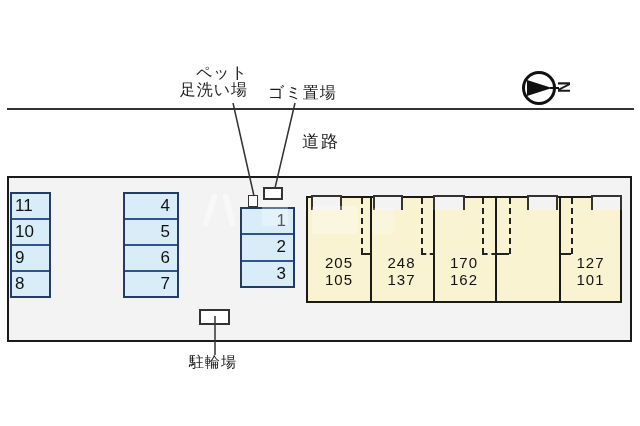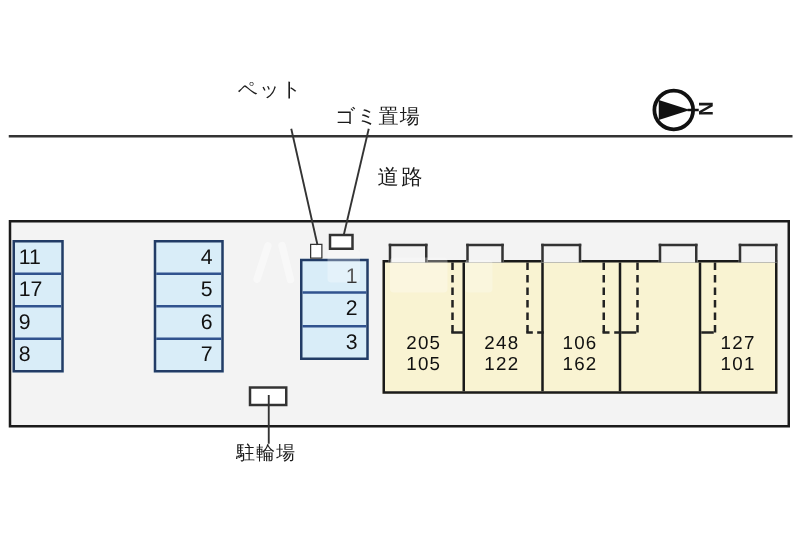--- a/index.html
+++ b/index.html
@@ -20,41 +20,41 @@
   .jp{font-size:16px;letter-spacing:1px;color:#1a1a1a;white-space:nowrap;text-align:center;}
   
   .road-line{left:7px;top:108px;width:627px;height:0;border-top:2px solid var(--line-color);}
   .road-label{left:302px;top:130px;font-size:17px;letter-spacing:2px;}
   
   .compass-circle{left:522px;top:71px;width:28px;height:28px;border:3px solid #111;border-radius:50%;background:#fff;}
   .compass-triangle{left:527px;top:80px;width:0;height:0;border-left:25px solid #111;border-top:8px solid transparent;border-bottom:8px solid transparent;}
   .compass-line{left:550px;top:87px;width:9px;height:0;border-top:2px solid #111;}
   .compass-letter{left:555px;top:79px;width:16px;height:16px;font-weight:bold;font-size:16px;transform:rotate(90deg);text-align:center;line-height:16px;}
   
-  .pet-label{left:190px;top:64px;width:86px;text-align:left;line-height:17px;}
+  .pet-label{left:162px;top:64px;width:86px;text-align:right;line-height:17px;}
   .garbage-label{left:268px;top:83px;}
   
   .site{left:7px;top:176px;width:621px;height:162px;background:var(--site-fill);border:2px solid var(--outline);}
   
   .pblock{background:var(--parking-fill);border:2px solid var(--parking-border);display:flex;flex-direction:column;box-sizing:border-box;}
   .pblock-left{left:10px;top:192px;width:41px;height:106px;}
   .pblock-mid{left:123px;top:192px;width:56px;height:106px;}
   .pblock-front{left:240px;top:207px;width:55px;height:81px;}
   .prow{flex:1;display:flex;align-items:center;font-size:17px;color:#111;}
   .prow + .prow{border-top:2px solid var(--parking-divider);}
   .prow.num-left{justify-content:flex-start;padding-left:3px;}
   .prow.num-right{justify-content:flex-end;padding-right:7px;}
   
   .wbox{background:#ffffff;border:2px solid #333;box-sizing:border-box;}
   .pet-box{left:248px;top:195px;width:10px;height:12px;border-width:1.5px;}
   .garbage-box{left:263px;top:187px;width:20px;height:13px;}
   .bicycle-box{left:199px;top:309px;width:31px;height:16px;}
   .bicycle-label{left:189px;top:353px;font-size:15px;}
   
-  .building{left:306px;top:208px;width:316px;height:107px;background:var(--unit-fill);border:2px solid var(--outline);box-sizing:border-box;z-index:1;}
+  .building{left:306px;top:196px;width:316px;height:107px;background:var(--unit-fill);border:2px solid var(--outline);box-sizing:border-box;z-index:1;}
   .bdivider{position:absolute;top:0;height:100%;width:0;border-left:2px solid var(--outline);}
   .bump{position:absolute;top:195px;height:15px;background:var(--site-fill);border:2px solid #333;border-bottom:none;box-sizing:border-box;z-index:2;}
   .dashv{position:absolute;top:0;height:56px;width:0;border-left:2px dashed #222;}
   .dashh{position:absolute;top:55px;height:0;border-top:2px dashed #222;}
   .unit-label{position:absolute;top:56px;text-align:center;font-size:15px;line-height:17px;color:#111;letter-spacing:1px;}
   
   .wm{position:absolute;background:#ffffff;opacity:0.42;z-index:3;border-radius:3px;}
   .wm1{left:207px;top:193px;width:6px;height:34px;transform:rotate(18deg);}
   .wm2{left:226px;top:193px;width:6px;height:34px;transform:rotate(-14deg);}
   .wm3{left:262px;top:200px;width:26px;height:26px;opacity:0.30;}
@@ -71,31 +71,32 @@
   <div class="abs road-line"></div>
   <div class="abs jp road-label">道路</div>
 
   <div class="abs compass-circle"></div>
   <div class="abs compass-triangle"></div>
   <div class="abs compass-line"></div>
   <div class="abs compass-letter">N</div>
 
   <div class="abs jp pet-label">
     <div>ペット</div>
+    <div>足洗い場</div>
   </div>
   <div class="abs jp garbage-label">ゴミ置場</div>
 
   <div class="abs site"></div>
 
   <div class="abs pblock pblock-left">
     <div class="prow num-left">
         <span>11</span>
       </div>
     <div class="prow num-left">
-        <span>17</span>
+        <span>10</span>
       </div>
     <div class="prow num-left">
         <span>9</span>
       </div>
     <div class="prow num-left">
         <span>8</span>
       </div>
   </div>
 
   <div class="abs pblock pblock-mid">
@@ -152,24 +153,24 @@
     <div class="dashh" style="left:189px;width:12px;"></div>
     <div class="dashv" style="left:263px;"></div>
     <div class="dashh" style="left:253px;width:10px;"></div>
 
     <div class="unit-label" style="left:0;width:62px;">
       <div>205</div>
       <div>105</div>
     </div>
     <div class="unit-label" style="left:62px;width:63px;">
       <div>248</div>
-      <div>122</div>
+      <div>137</div>
     </div>
     <div class="unit-label" style="left:125px;width:62px;">
-      <div>106</div>
+      <div>170</div>
       <div>162</div>
     </div>
     <div class="unit-label" style="left:251px;width:63px;">
       <div>127</div>
       <div>101</div>
     </div>
   </div>
 
   <div class="wm wm1"></div>
   <div class="wm wm2"></div>

